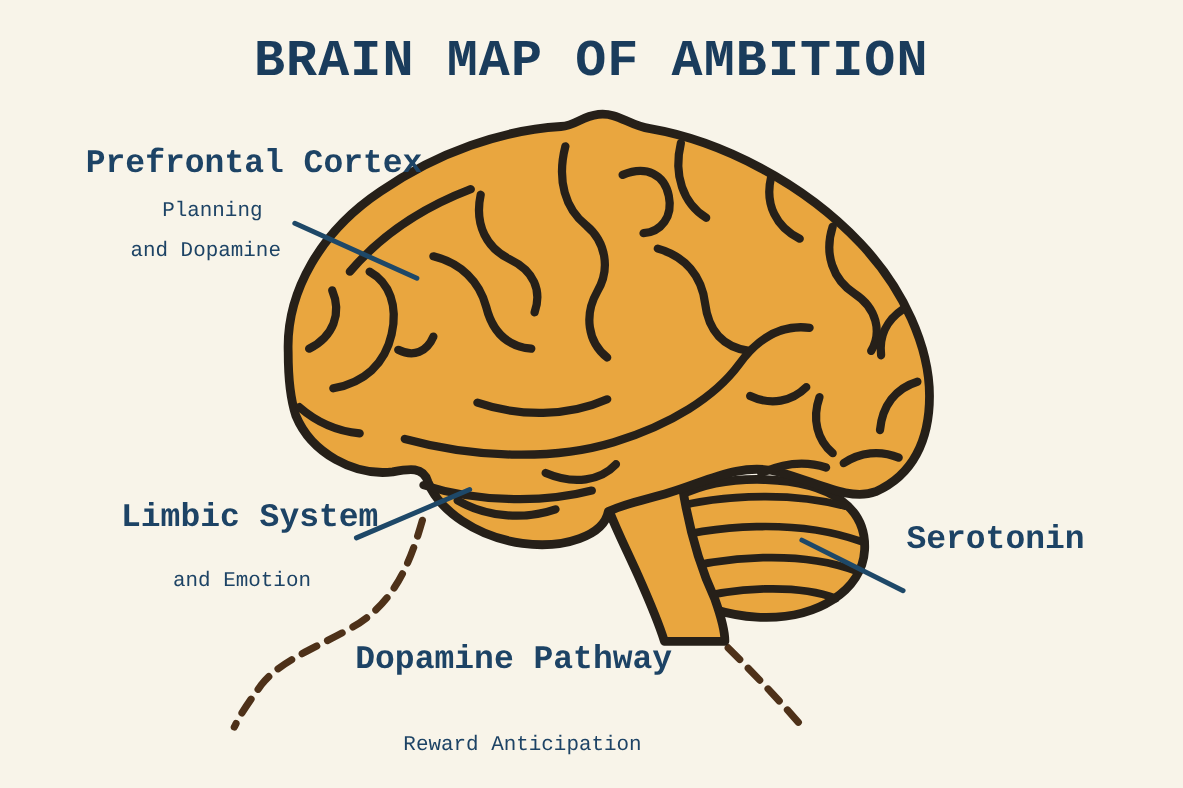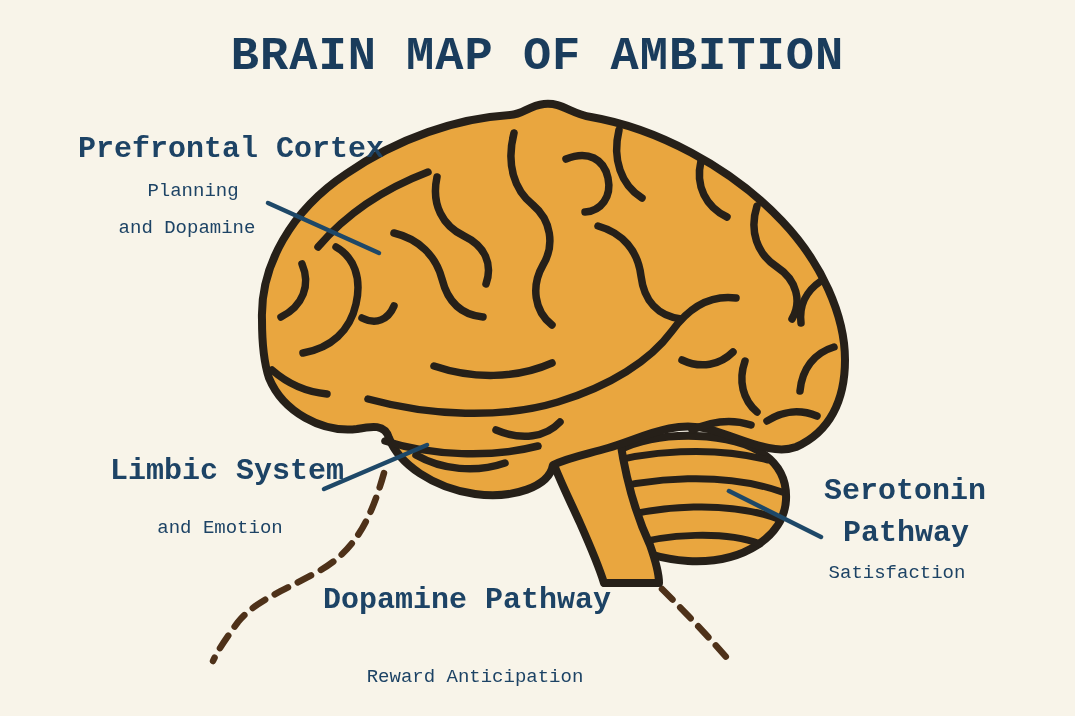--- a/index.html
+++ b/index.html
@@ -108,16 +108,14 @@
   <div class="label-desc" style="left:73px;top:182px;width:240px;">Planning</div>
   <div class="label-desc" style="left:67px;top:219px;width:240px;">and Dopamine</div>
 
   <div class="label-title" style="left:67px;top:436px;width:320px;margin-top:20px;">Limbic System</div>
   <div class="label-desc" style="left:100px;top:519px;width:240px;text-align:center;">and Emotion</div>
 
   <div class="label-title" style="left:287px;top:585px;width:360px;text-align:center;">Dopamine Pathway</div>
   <div class="label-desc" style="left:315px;top:668px;width:320px;">Reward Anticipation</div>
 
   <div class="label-title" style="left:785px;top:476px;width:240px;">Serotonin</div>
-  <div class="label-title" style="left:786px;top:518px;width:240px;">Pathway</div>
-  <div class="label-desc" style="left:777px;top:564px;width:240px;">Satisfaction</div>
 
 </div>
 
 </body></html>

